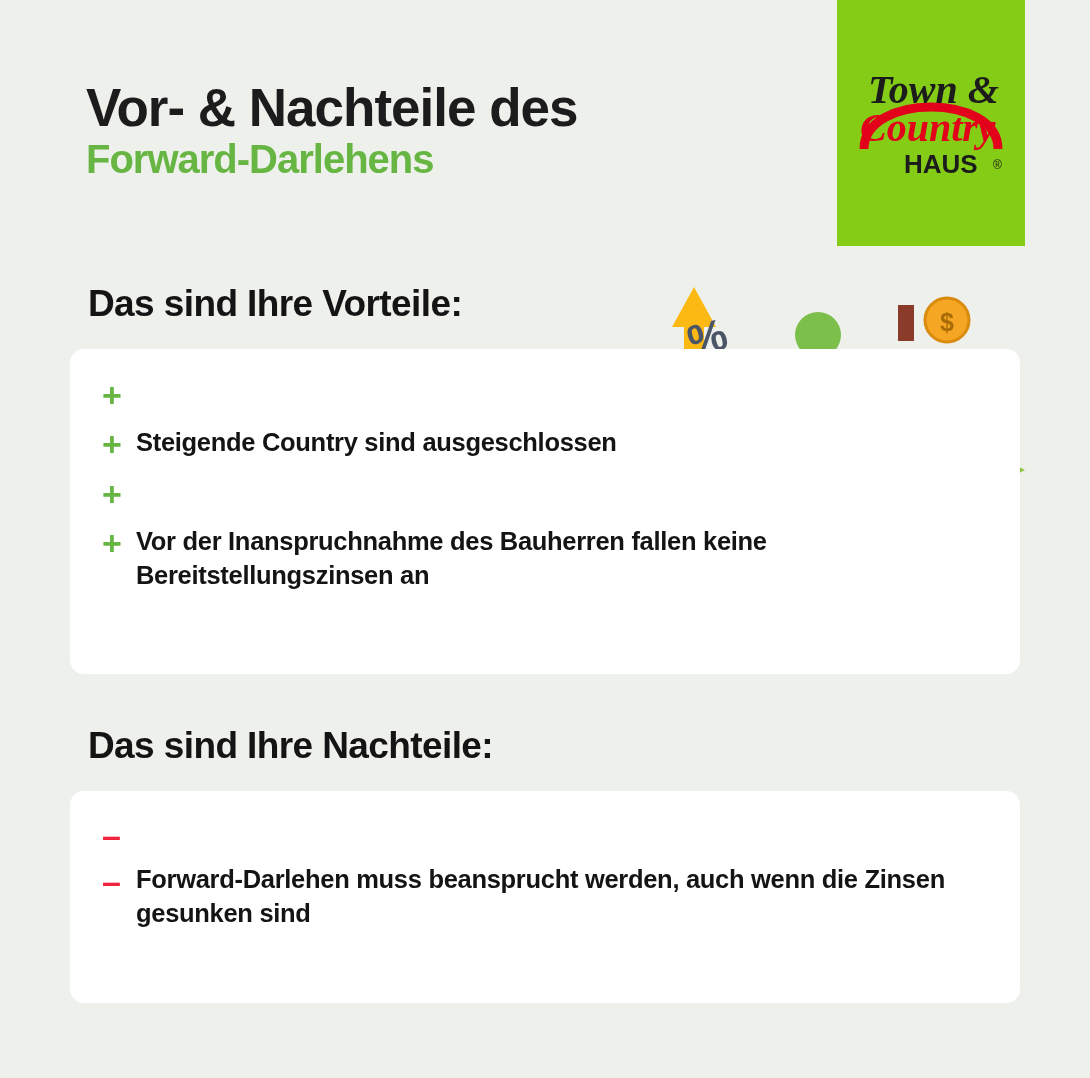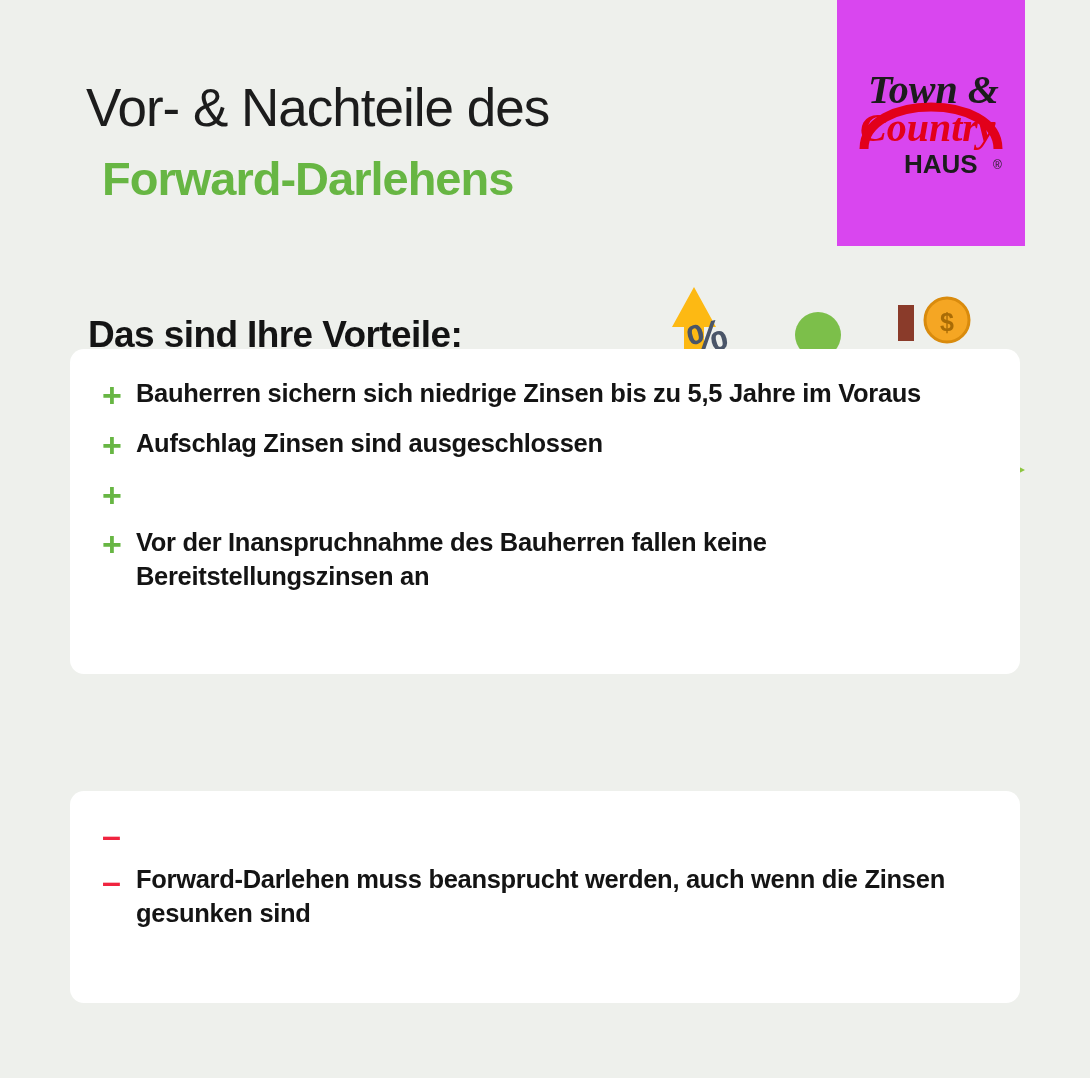--- a/index.html
+++ b/index.html
@@ -22,66 +22,66 @@
     box-sizing: border-box;
   }
 
   
   .logo-box {
     position: absolute;
     top: 0;
     right: 65px;
     width: 188px;
     height: 246px;
-    background: #d946ef;
+    background: #84cc16;
     display: flex;
     align-items: center;
     justify-content: center;
   }
   .logo-inner {
     position: relative;
     width: 170px;
     height: 140px;
   }
   .logo-svg { display: block; }
 
   
   .title-block {
     position: absolute;
     left: 86px;
     top: 78px;
     width: 720px;
   }
   .title-line1 {
     font-size: 53px;
-    font-weight: normal;
+    font-weight: bold;
     color: #1c1c1c;
     letter-spacing: -1px;
     line-height: 1.12;
     margin: 0;
   }
   .title-line2 {
-    font-size: 47px;
+    font-size: 40px;
     font-weight: bold;
     color: #67b643;
     letter-spacing: -1px;
     line-height: 1.12;
-    margin: 16px;
+    margin: 0;
   }
 
   .section-heading {
     position: absolute;
     left: 88px;
     font-size: 37px;
     font-weight: bold;
     color: #141414;
     letter-spacing: -0.6px;
     margin: 0;
   }
-  .heading-pros { top: 283px; margin-top: 31px; }
+  .heading-pros { top: 283px; }
   .heading-cons { top: 725px; }
 
   
   .card {
     position: absolute;
     left: 70px;
     width: 950px;
     background: #ffffff;
     border-radius: 14px;
     box-sizing: border-box;
@@ -206,35 +206,35 @@
         <path d="M272 196 L318 208 L330 204" stroke="#f5c542" stroke-width="7" fill="none"></path>
         <circle cx="270" cy="196" r="9" fill="none" stroke="#f5c542" stroke-width="7"></circle>
         <polygon points="326,196 348,196 348,214 326,214" fill="#e2001a"></polygon>
       </g>
     </svg>
   </div>
 
   <div class="card card-pros">
     <div class="item">
       <div class="marker marker-plus">+</div>
-      <div class="item-text">Bauherren sichern sich niedrige Zinsen bis zu 5,5 Jahre im Voraus</div>
-    </div>
-    <div class="item">
-      <div class="marker marker-plus">+</div>
-      <div class="item-text">Aufschlag Zinsen sind ausgeschlossen</div>
+    </div>
+    <div class="item">
+      <div class="marker marker-plus">+</div>
+      <div class="item-text">Steigende Country sind ausgeschlossen</div>
     </div>
     <div class="item">
       <div class="marker marker-plus">+</div>
     </div>
     <div class="item">
       <div class="marker marker-plus">+</div>
       <div class="item-text">Vor der Inanspruchnahme des Bauherren fallen keine Bereitstellungszinsen an</div>
     </div>
   </div>
 
+  <h2 class="section-heading heading-cons">Das sind Ihre Nachteile:</h2>
 
   <div class="card card-cons">
     <div class="item">
       <div class="marker marker-minus">–</div>
     </div>
     <div class="item">
       <div class="marker marker-minus">–</div>
       <div class="item-text">Forward-Darlehen muss beansprucht werden, auch wenn die Zinsen gesunken sind</div>
     </div>
   </div>

